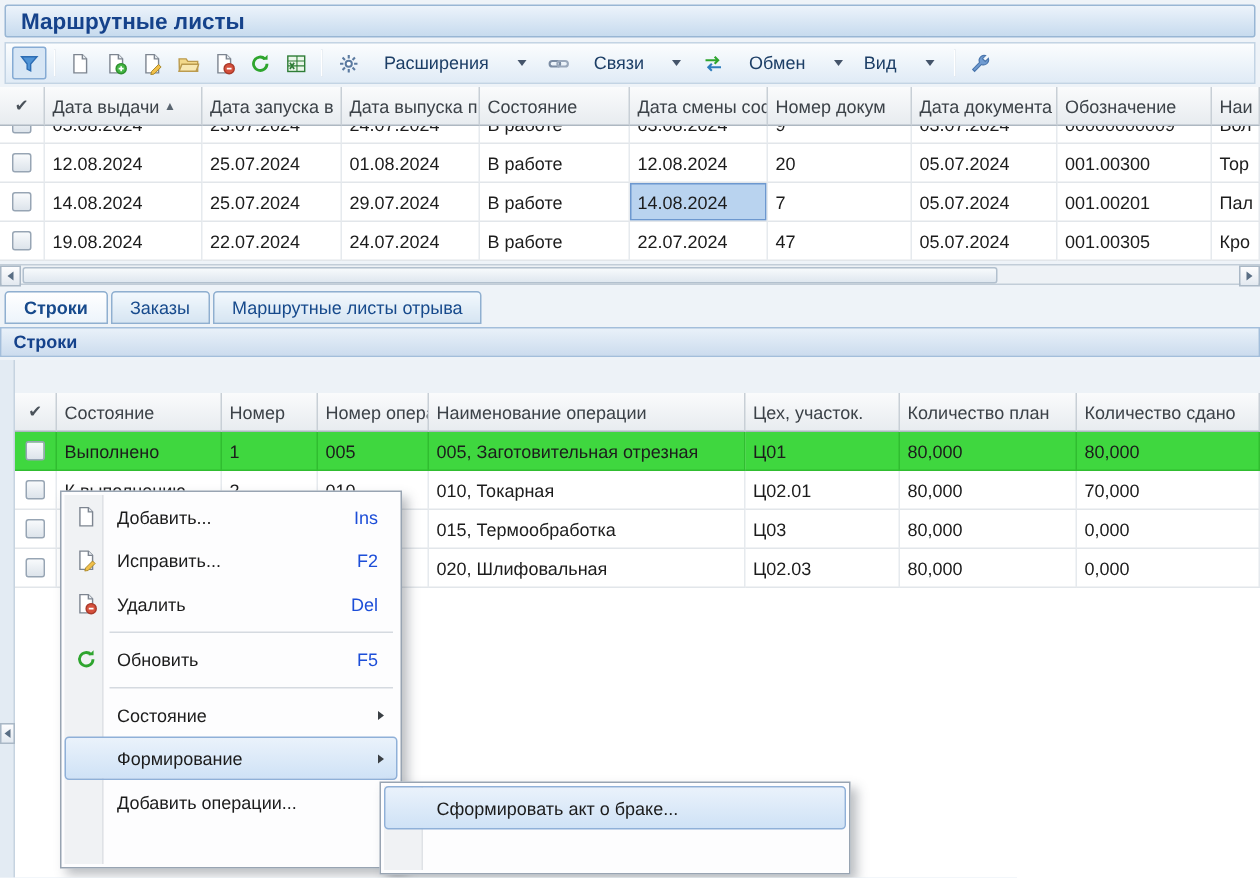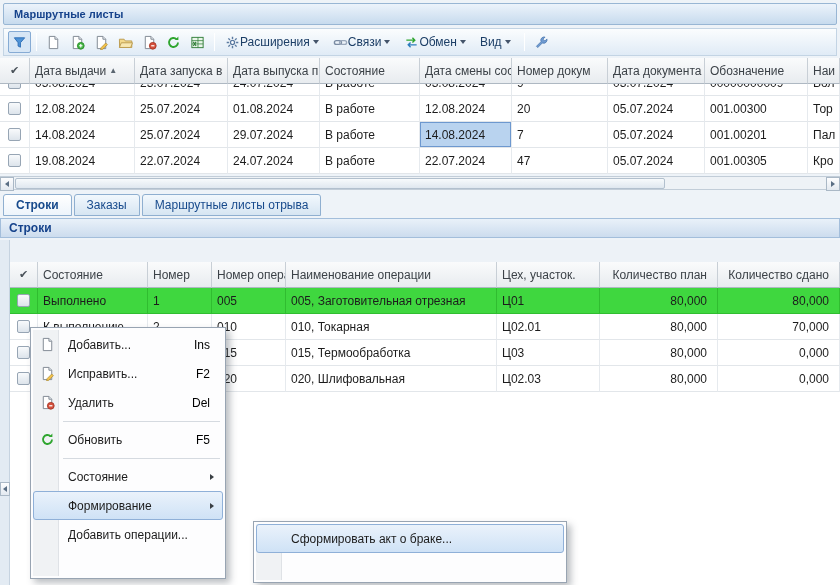--- a/index.html
+++ b/index.html
@@ -3,41 +3,41 @@
 <meta charset="utf-8">
 <style>
   *{box-sizing:border-box;margin:0;padding:0}
   body{margin:0;background:#dfe8f1}
   #window{position:relative;width:840px;height:585px;background:#eef3f8;
     font-family:"Liberation Sans",sans-serif;font-size:12px;color:#1c1c1c;overflow:hidden}
 
   
   .title-bar{position:absolute;left:3px;top:3px;width:834px;height:22px;border:1px solid #98b6d4;
     border-radius:2px;background:linear-gradient(#ecf3fb,#c7dbee);display:flex;align-items:center;
-    padding-left:10px;font-weight:bold;font-size:11px;color:#15428b}
+    padding-left:10px;font-weight:bold;font-size:15px;color:#15428b}
   .toolbar{position:absolute;left:3px;top:28px;width:834px;height:28px;border:1px solid #c3d4e4;
     background:linear-gradient(#fbfdfe,#e0ebf6);display:flex;align-items:center;padding:0 4px;gap:1px}
   .tbtn{height:22px;min-width:22px;display:flex;align-items:center;justify-content:center;
-    border:1px solid transparent;border-radius:2px;gap:0;padding:0 3px;color:#1c3e66;cursor:default}
+    border:1px solid transparent;border-radius:2px;gap:16px;padding:0 3px;color:#1c3e66;cursor:default}
   .tbtn.pressed{border-color:#86abd4;background:#d7e6f5}
   .tdd{padding:0 7px 0 4px}
   .tsep{width:1px;height:18px;background:#b4c4d4;border-right:1px solid #fff;margin:0 4px}
   .caret{width:0;height:0;border-left:3.5px solid transparent;border-right:3.5px solid transparent;
     border-top:4px solid #44546a;margin-left:3px}
 
   
   .trow{position:absolute;left:0;width:840px;height:26px;display:grid;background:#fff;
     grid-template-columns:30px 105px 93px 92px 100px 92px 96px 97px 103px 32px}
   .brow{position:absolute;left:10px;width:830px;height:26px;display:grid;background:#fff;
     grid-template-columns:28px 110px 64px 74px 211px 103px 118px 122px}
   .hdr{background:linear-gradient(#fafbfc,#e7ebef)}
   .hdr .gc{border-right:1px solid #c8cfd6;border-bottom:1px solid #aeb8c2;color:#3c4248}
   .gc{display:flex;align-items:center;padding:0 5px;border-right:1px solid #e6eaee;
     border-bottom:1px solid #e2e6ea;overflow:hidden;white-space:nowrap}
-  .num{justify-content:flex-end;padding-right:10px}
+  .num{justify-content:flex-start;padding-right:10px}
   .cbc{justify-content:center;padding:0}
   .cb{width:13px;height:13px;border:1px solid #97a5b4;border-radius:2px;
     background:linear-gradient(#f8fafc,#dde4eb)}
   .sort{font-size:8px;color:#5a6570;margin-left:3px}
   .sel{background:#b9d3ef;box-shadow:inset 0 0 0 1px #6d98cf}
   .done .gc{background:#3fd73f;border-right-color:#30bd30;border-bottom-color:#30bd30}
   .chk{font-size:11px;color:#4a525a}
   .partial-clip{position:absolute;left:0;top:84px;width:840px;height:12px;overflow:hidden}
 
   
@@ -63,29 +63,29 @@
   .tab.active{font-weight:bold;background:linear-gradient(#ffffff,#edf4fb)}
   .section-bar{position:absolute;left:0;top:218px;width:840px;height:20px;border:1px solid #a3bedb;
     background:linear-gradient(#e9f1f9,#ccdcee);display:flex;align-items:center;padding-left:8px;
     font-weight:bold;color:#15428b}
   .group-gap{position:absolute;left:10px;top:240px;width:830px;height:22px;background:#edf2f7}
   .bottom-body{position:absolute;left:10px;top:262px;width:830px;height:323px;background:#fff}
 
   
   .menu{background:#fdfdfe;border:1px solid #98a4b2;box-shadow:4px 4px 7px rgba(60,70,80,.35);
     padding-top:2px;position:absolute}
-  .context-menu{left:30px;top:327px;width:196px;height:252px;z-index:50}
+  .context-menu{left:40px;top:327px;width:228px;height:252px;z-index:50}
   .submenu{left:253px;top:521px;width:314px;height:62px;z-index:60}
   .mgutter{position:absolute;left:2px;top:2px;bottom:2px;width:26px;background:#f0f2f4;
     border-right:1px solid #dfe2e6}
   .mi{position:relative;height:29px;display:flex;align-items:center;margin:0 2px;
     border:1px solid transparent;border-radius:3px;cursor:default}
   .mic{width:26px;flex:0 0 26px;display:flex;align-items:center;justify-content:center}
   .mlabel{padding-left:8px;flex:1;white-space:nowrap}
-  .mshort{padding-right:12px;color:#000000}
+  .mshort{padding-right:12px;color:#1d4ed8}
   .marrow{width:0;height:0;border-top:3.5px solid transparent;border-bottom:3.5px solid transparent;
     border-left:4.5px solid #3a3f44;margin-right:8px}
   .mi.hi{border-color:#8fb0d8;background:linear-gradient(#eaf2fb,#cfe2f6)}
   .mi.bold .mlabel,.mi.bold .mshort{font-weight:normal}
   .msep{height:8px;position:relative;margin-left:30px}
   .msep::after{content:"";position:absolute;left:2px;right:5px;top:3.5px;border-top:1px solid #d5dae0}
   svg{display:block}
 </style>
 </head>
 <body>

